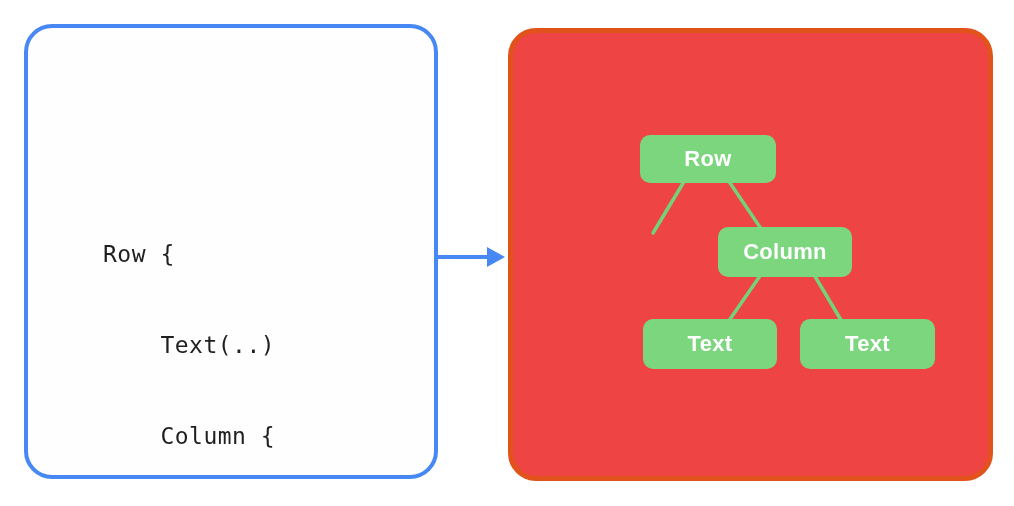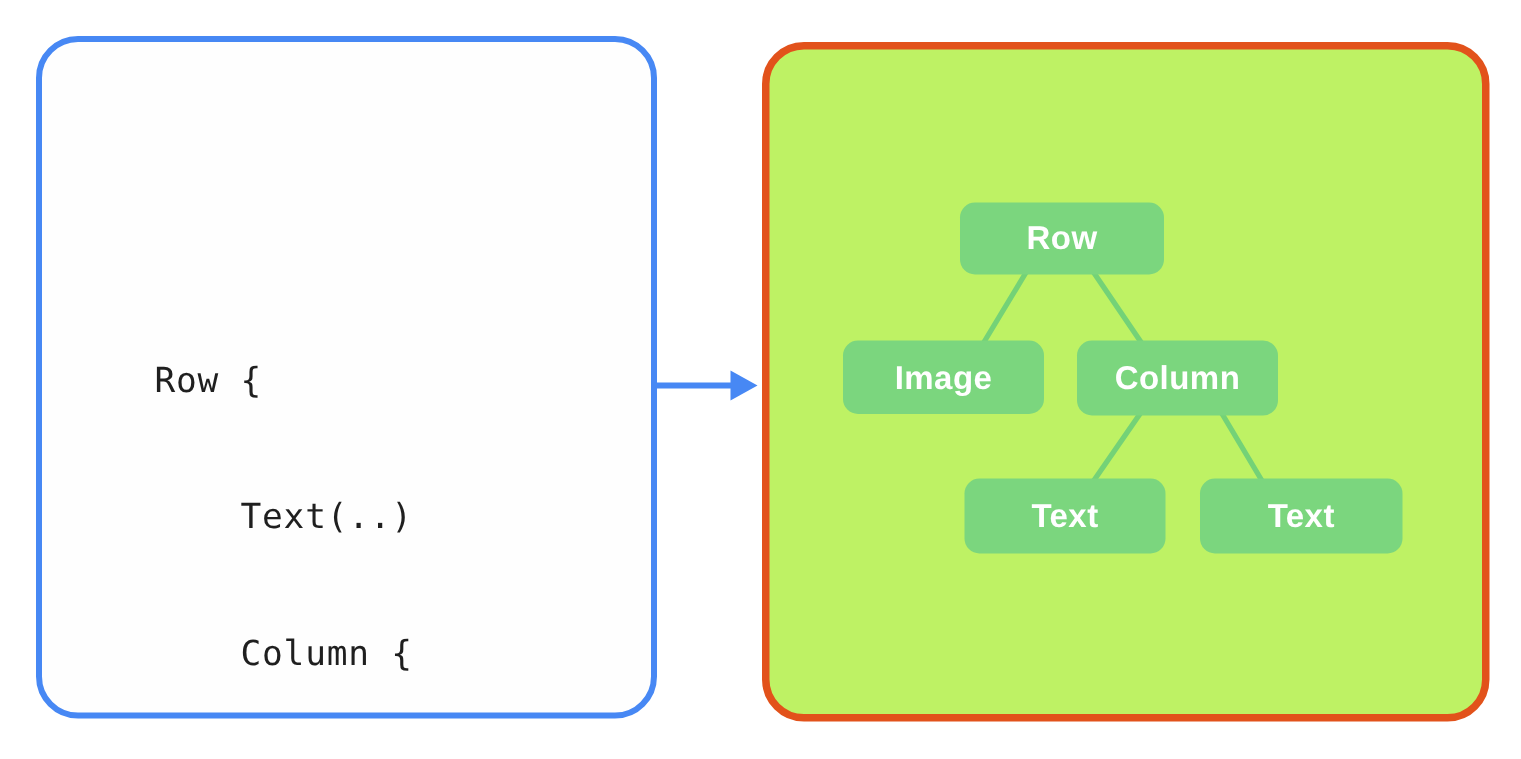--- a/index.html
+++ b/index.html
@@ -55,21 +55,21 @@
   
   .tree-panel {
     position: absolute;
     left: 508px;
     top: 28px;
     width: 485px;
     height: 453px;
     box-sizing: border-box;
     border: 5px solid #e2521b;
     border-radius: 28px;
-    background: #bef264;
+    background: #ef4444;
   }
   .tree-edges {
     position: absolute;
     left: 0;
     top: 0;
     width: 475px;
     height: 443px;
   }
   .tree-node {
     position: absolute;
@@ -116,19 +116,18 @@
   <div class="tree-panel">
 
     <svg class="tree-edges" viewBox="0 0 475 443" xmlns="http://www.w3.org/2000/svg">
       <line x1="172" y1="147" x2="140" y2="200" stroke="#74d277" stroke-width="3.5" stroke-linecap="round"></line>
       <line x1="215" y1="147" x2="251" y2="200" stroke="#74d277" stroke-width="3.5" stroke-linecap="round"></line>
       <line x1="249" y1="240" x2="213" y2="292" stroke="#74d277" stroke-width="3.5" stroke-linecap="round"></line>
       <line x1="300" y1="240" x2="331" y2="292" stroke="#74d277" stroke-width="3.5" stroke-linecap="round"></line>
     </svg>
 
     <div class="tree-node node-row">Row</div>
-    <div class="tree-node node-image">Image</div>
     <div class="tree-node node-column">Column</div>
     <div class="tree-node node-text1">Text</div>
     <div class="tree-node node-text2">Text</div>
   </div>
 
 </div>
 
 </body></html>

